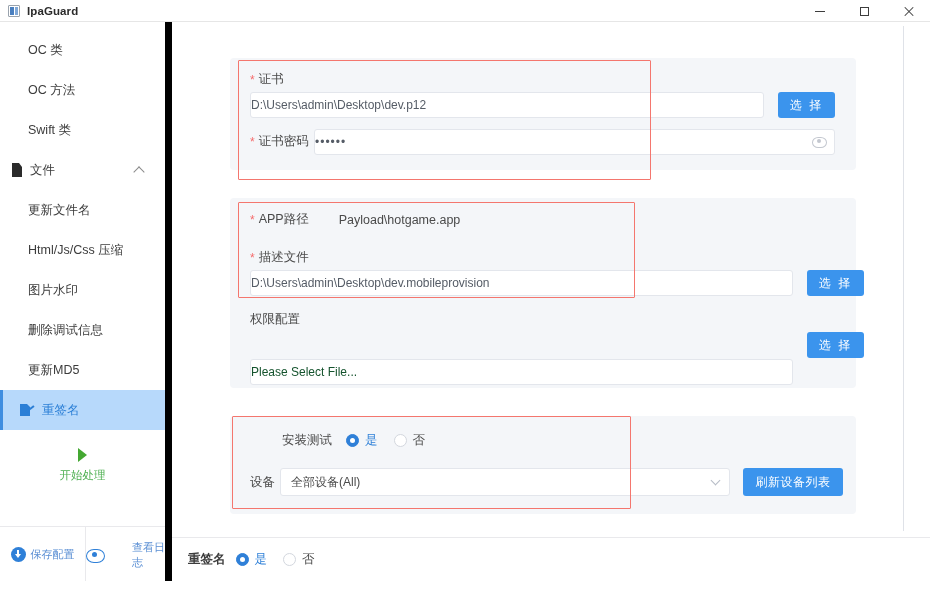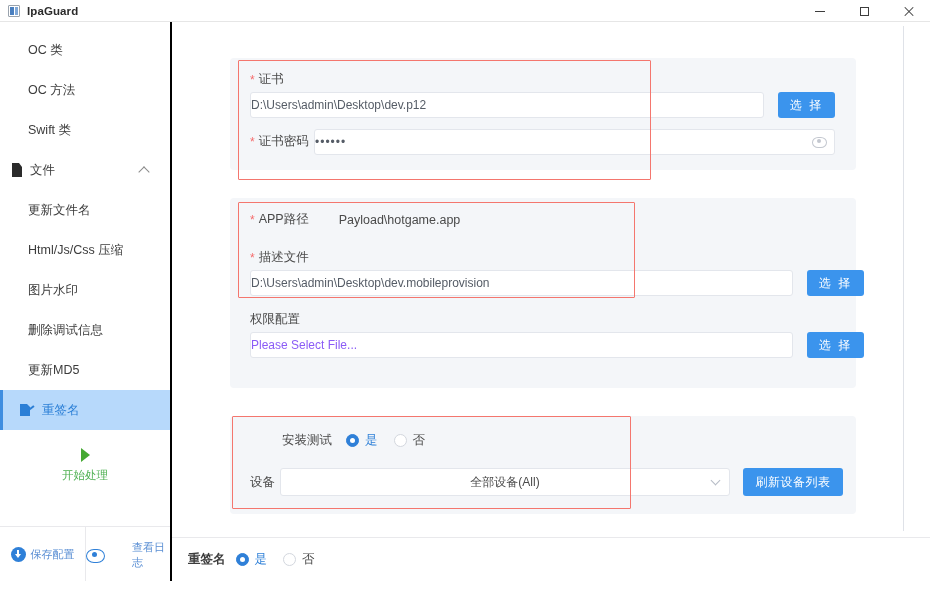--- a/index.html
+++ b/index.html
@@ -64,21 +64,21 @@
     width:12px; height:1px; background:#3d3d3d;
   }
   .glyph-close:before { transform: rotate(45deg); }
   .glyph-close:after  { transform: rotate(-45deg); }
 
   
   .sidebar {
     position: absolute; left: 0; top: 22px;
     width: 172px; height: 559px;
     background: #ffffff;
-    border-right: 2px solid #000000;
+    border-right: 7px solid #000000;
     overflow: hidden;
   }
   .nav-list { padding-top: 8px; }
   .nav-item {
     height: 40px; display: flex; align-items: center;
     font-size: 12.5px; color: #3c3c3c;
     padding-left: 28px;
     white-space: nowrap;
   }
   .nav-item.group {
@@ -214,21 +214,21 @@
   .txtinput {
     background: #ffffff;
     border: 1px solid #e3e6ec;
     border-radius: 3px;
     height: 26px;
     display: flex; align-items: center;
     padding: 0 0;
     font-size: 12px; color: #555c66;
     position: relative;
   }
-  .txtinput.placeholder { color: #8b5cf6; }
+  .txtinput.placeholder { color: #14532d; margin-top: 27px; }
   .btn-blue {
     background: #3b94ed;
     color: #ffffff;
     border-radius: 3px;
     height: 26px;
     display: flex; align-items: center; justify-content: center;
     font-size: 12px;
     letter-spacing: 2px;
     cursor: pointer;
   }
@@ -459,21 +459,21 @@
       <div class="card" id="card-test">
         <div class="radio-row" style="position:absolute; left:20px; top:16px;margin-left:32px;">
           <span class="field-label">安装测试</span>
           <span class="radio checked" style="margin-left:14px;"></span>
           <span class="radio-label on">是</span>
           <span class="radio" style="margin-left:16px;"></span>
           <span class="radio-label">否</span>
         </div>
 
         <div style="position:absolute; left:20px; top:58px;" class="field-label">设备</div>
-        <div class="selectbox" style="position:absolute; left:50px; top:52px; width:450px;justify-content:center;">
+        <div class="selectbox" style="position:absolute; left:50px; top:52px; width:450px;">
           <span>全部设备(All)</span>
           <span class="sel-caret"></span>
         </div>
         <div class="btn-blue" style="position:absolute; left:513px; top:52px; width:100px; height:28px; letter-spacing:0.5px;">
           <span>刷新设备列表</span>
         </div>
       </div>
 
       <div class="vscroll"></div>
     </div>

